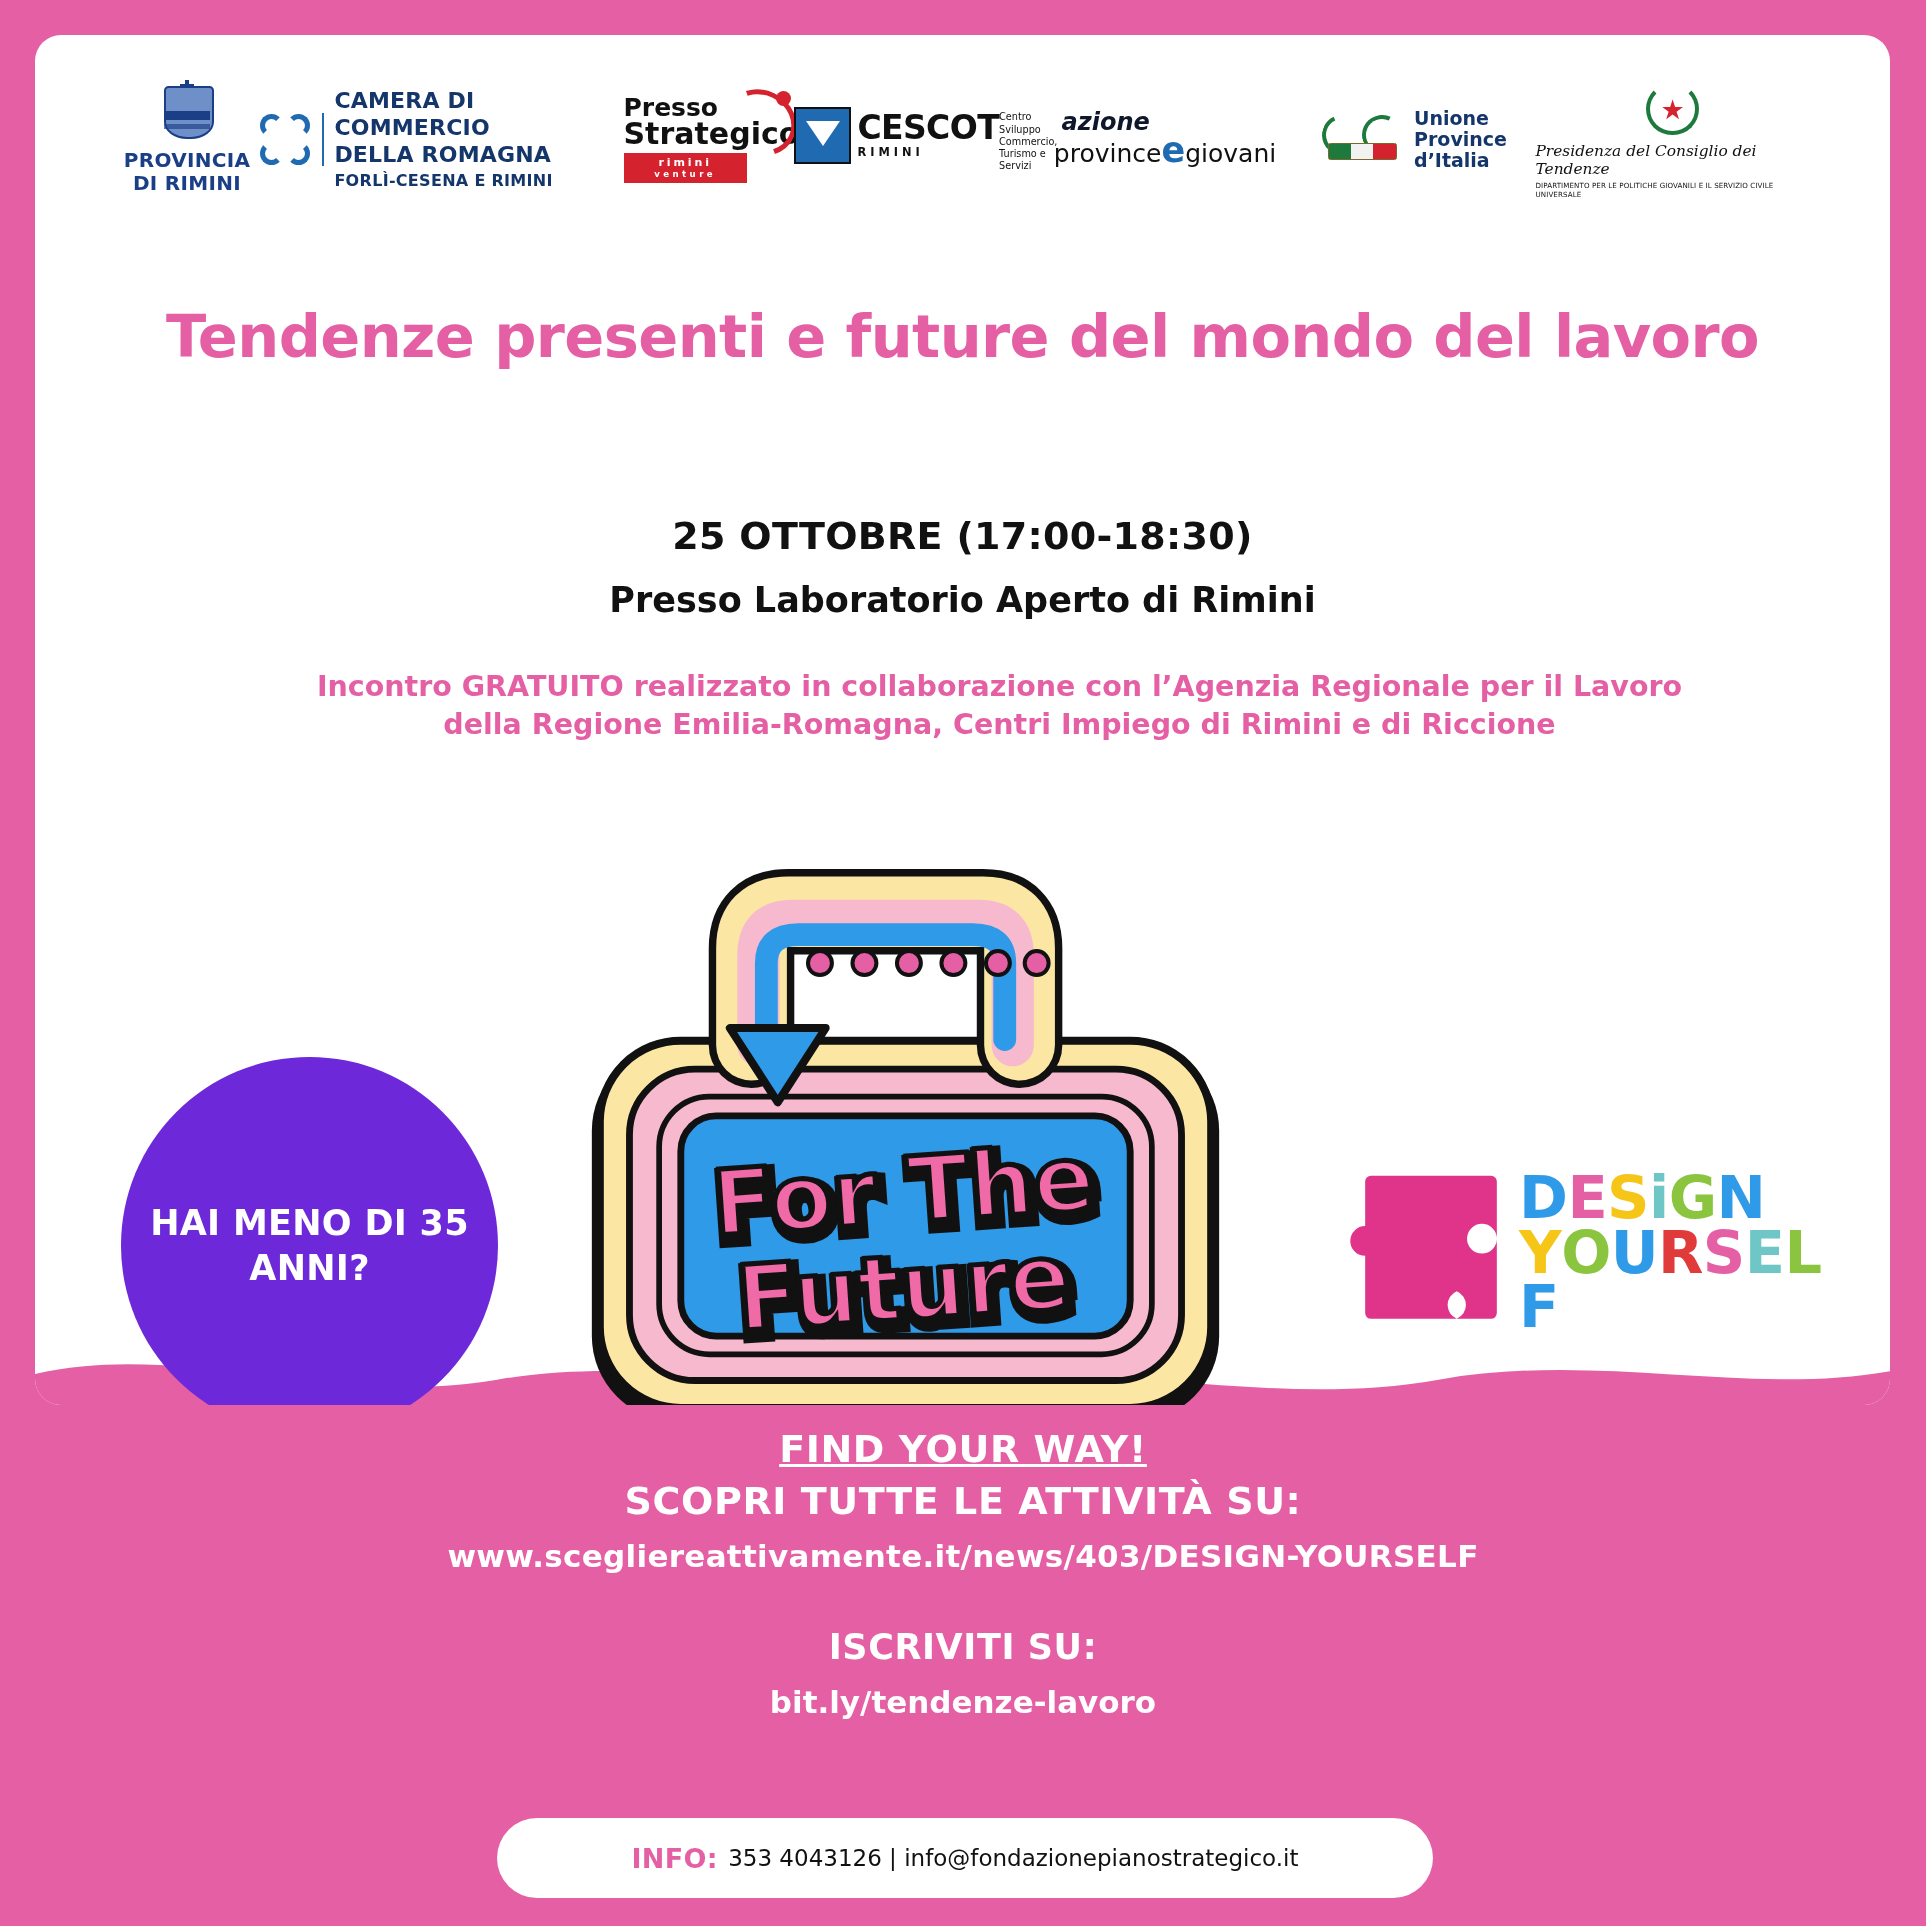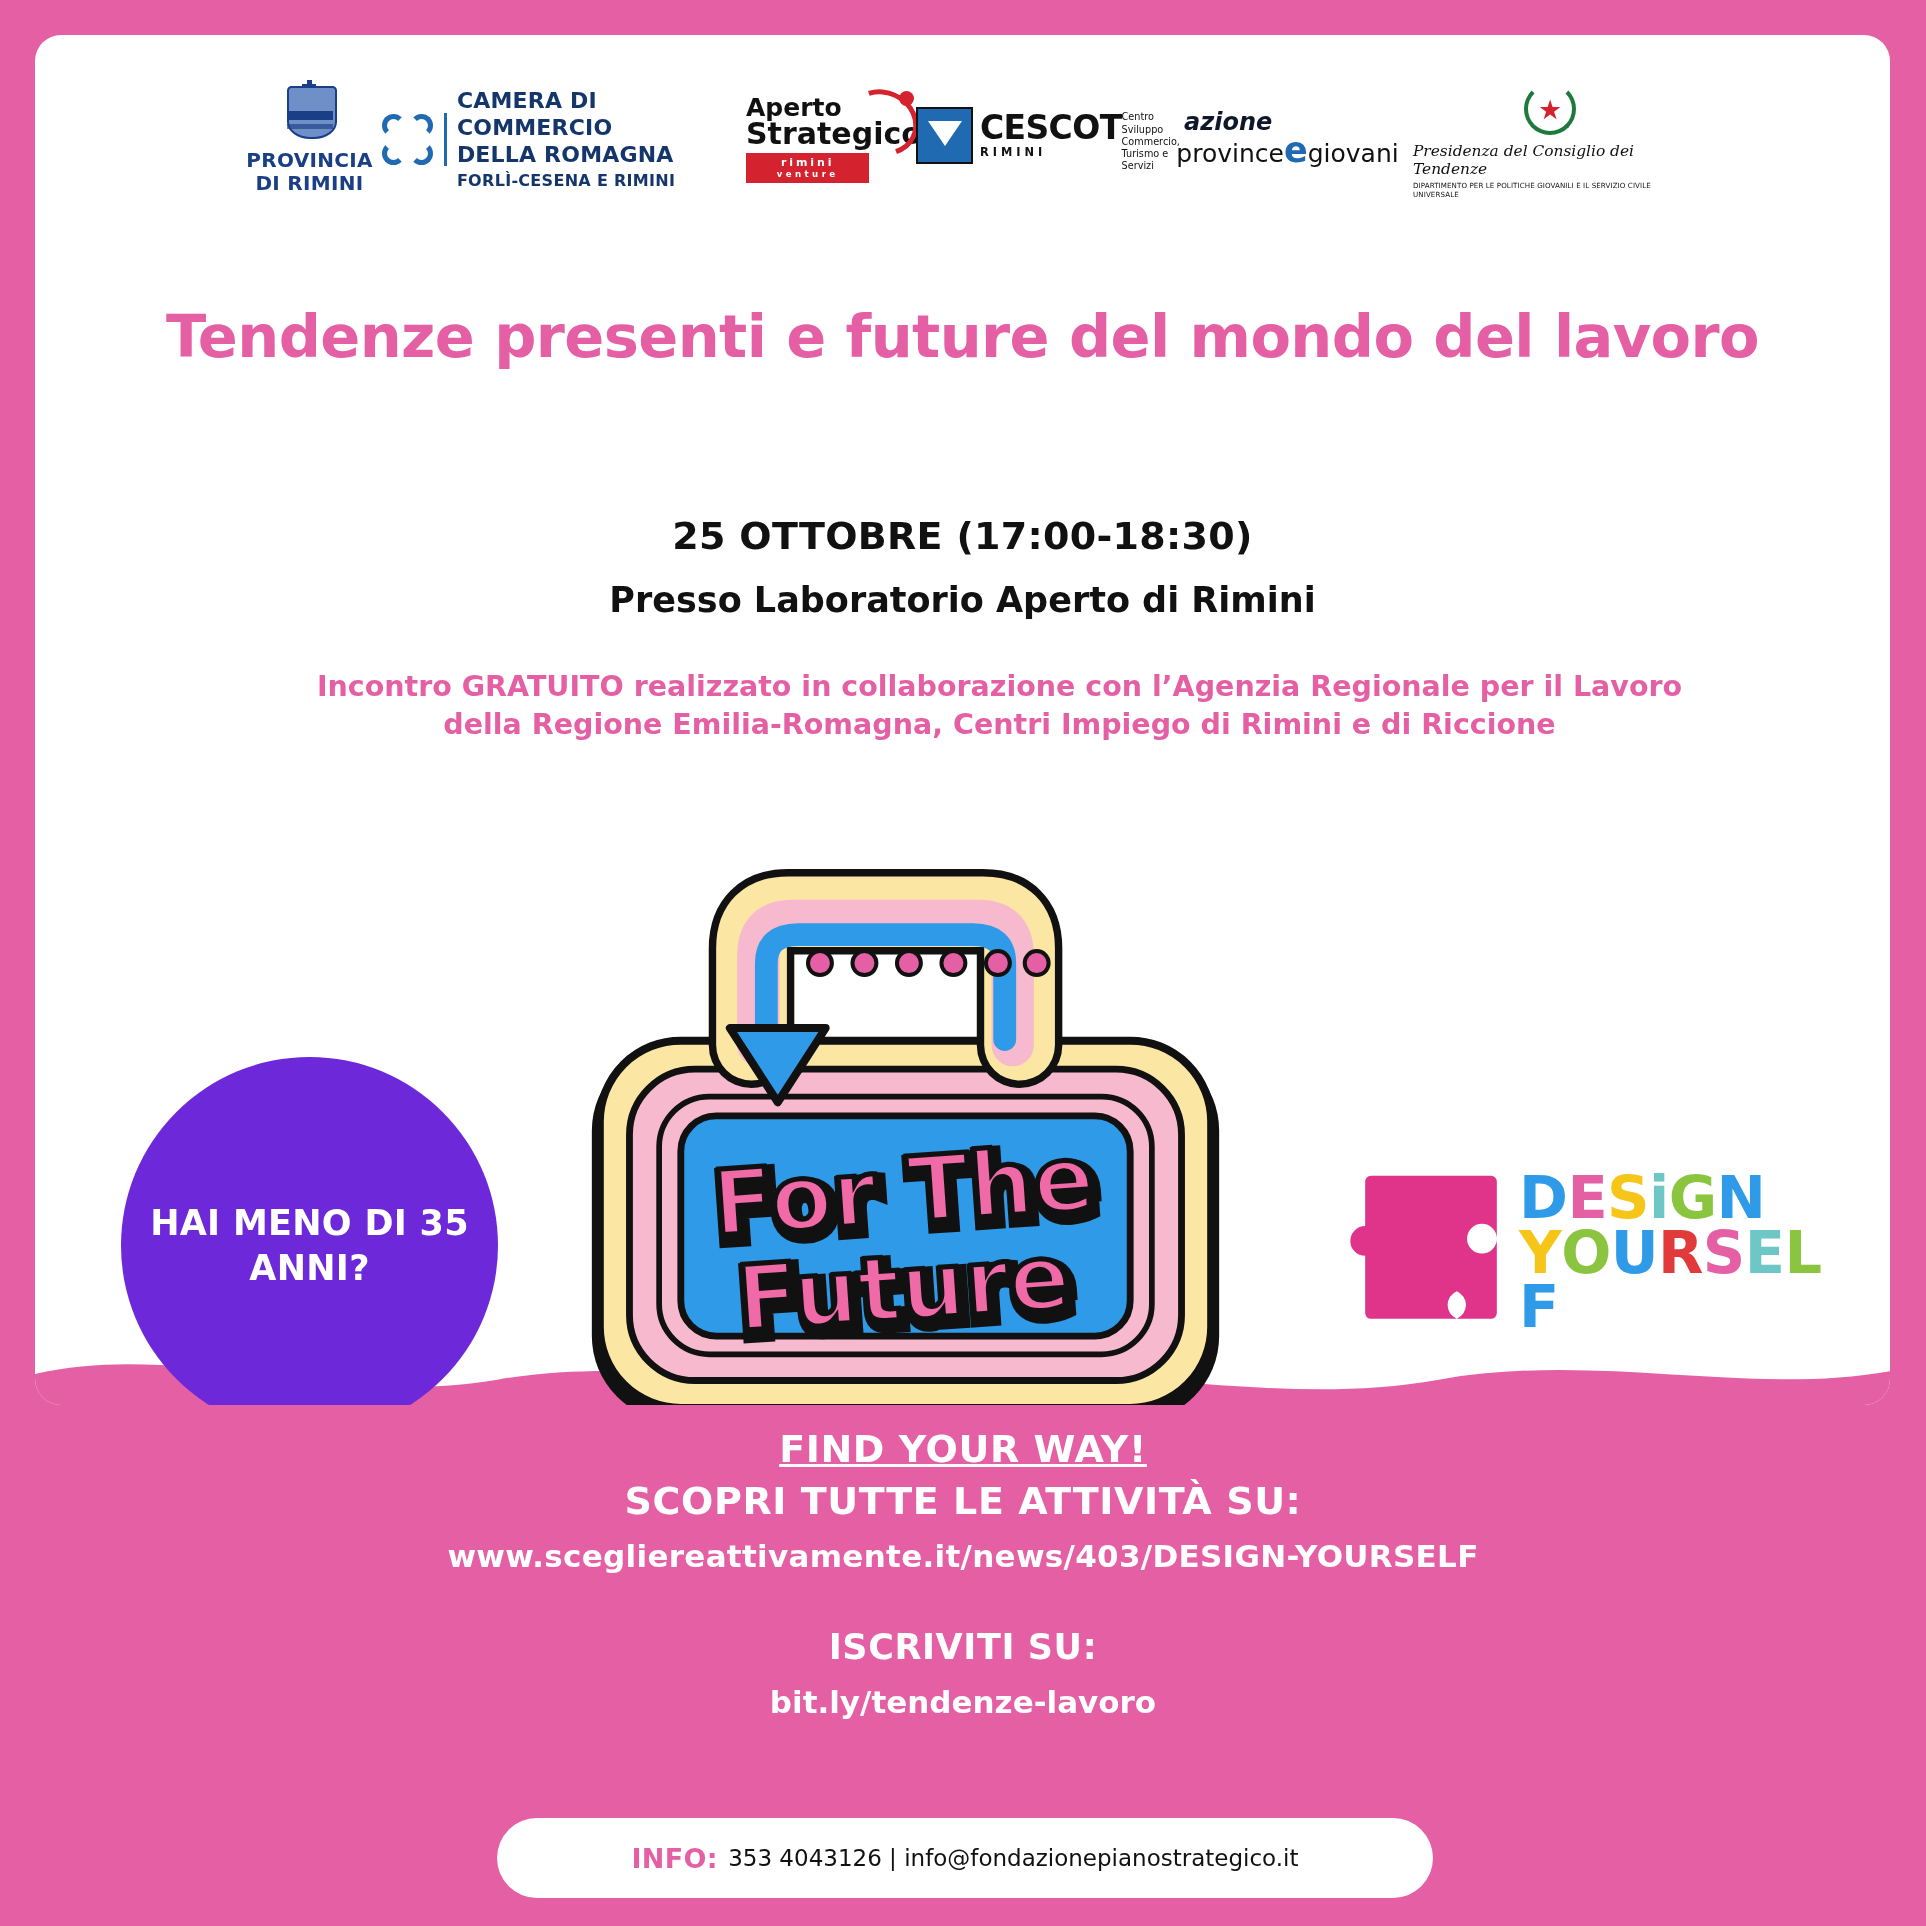--- a/index.html
+++ b/index.html
@@ -286,21 +286,21 @@
           <div class="l1">CAMERA DI COMMERCIO</div>
           <div class="l2">DELLA ROMAGNA</div>
           <div class="l3">FORLÌ-CESENA E RIMINI</div>
         </div>
       </div>
 
       <div class="logo logo-piano">
         <div class="piano-wrap">
           <div class="piano-swoosh"></div>
           <div class="piano-dot"></div>
-          <div class="piano-l1">Aperto</div>
+          <div class="piano-l1">Presso</div>
           <div class="piano-l2">Strategico</div>
           <div class="piano-tag">
             <span>rimini</span>
             <small>venture</small>
           </div>
         </div>
       </div>
 
       <div class="logo logo-cescot">
         <div class="cescot-row">
@@ -316,20 +316,32 @@
         </div>
       </div>
 
       <div class="logo logo-azione">
         <div class="az-1">azione</div>
         <div class="az-2">
           <span>province</span><span class="big-e">e</span><span>giovani</span>
         </div>
       </div>
 
+      <div class="logo logo-unione">
+        <div class="up-emblem">
+          <div class="leafL"></div>
+          <div class="leafR"></div>
+          <div class="ribbon"></div>
+        </div>
+        <div class="up-text">
+          <div>Unione</div>
+          <div>Province</div>
+          <div>d’Italia</div>
+        </div>
+      </div>
 
       <div class="logo logo-presidenza">
         <div class="pcm-emblem">
           <div class="wreath"></div>
           <div class="star">★</div>
         </div>
         <div class="pcm-t1">Presidenza del Consiglio dei Tendenze</div>
         <div class="pcm-t2">DIPARTIMENTO PER LE POLITICHE GIOVANILI E IL SERVIZIO CIVILE UNIVERSALE</div>
       </div>
 

